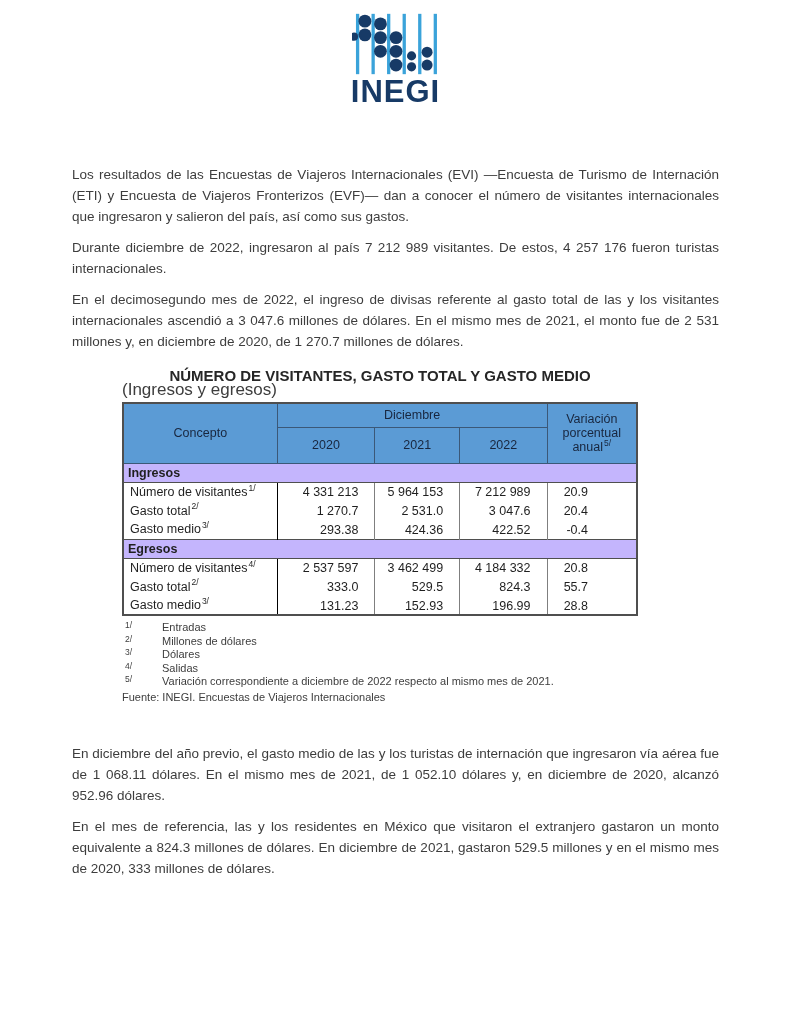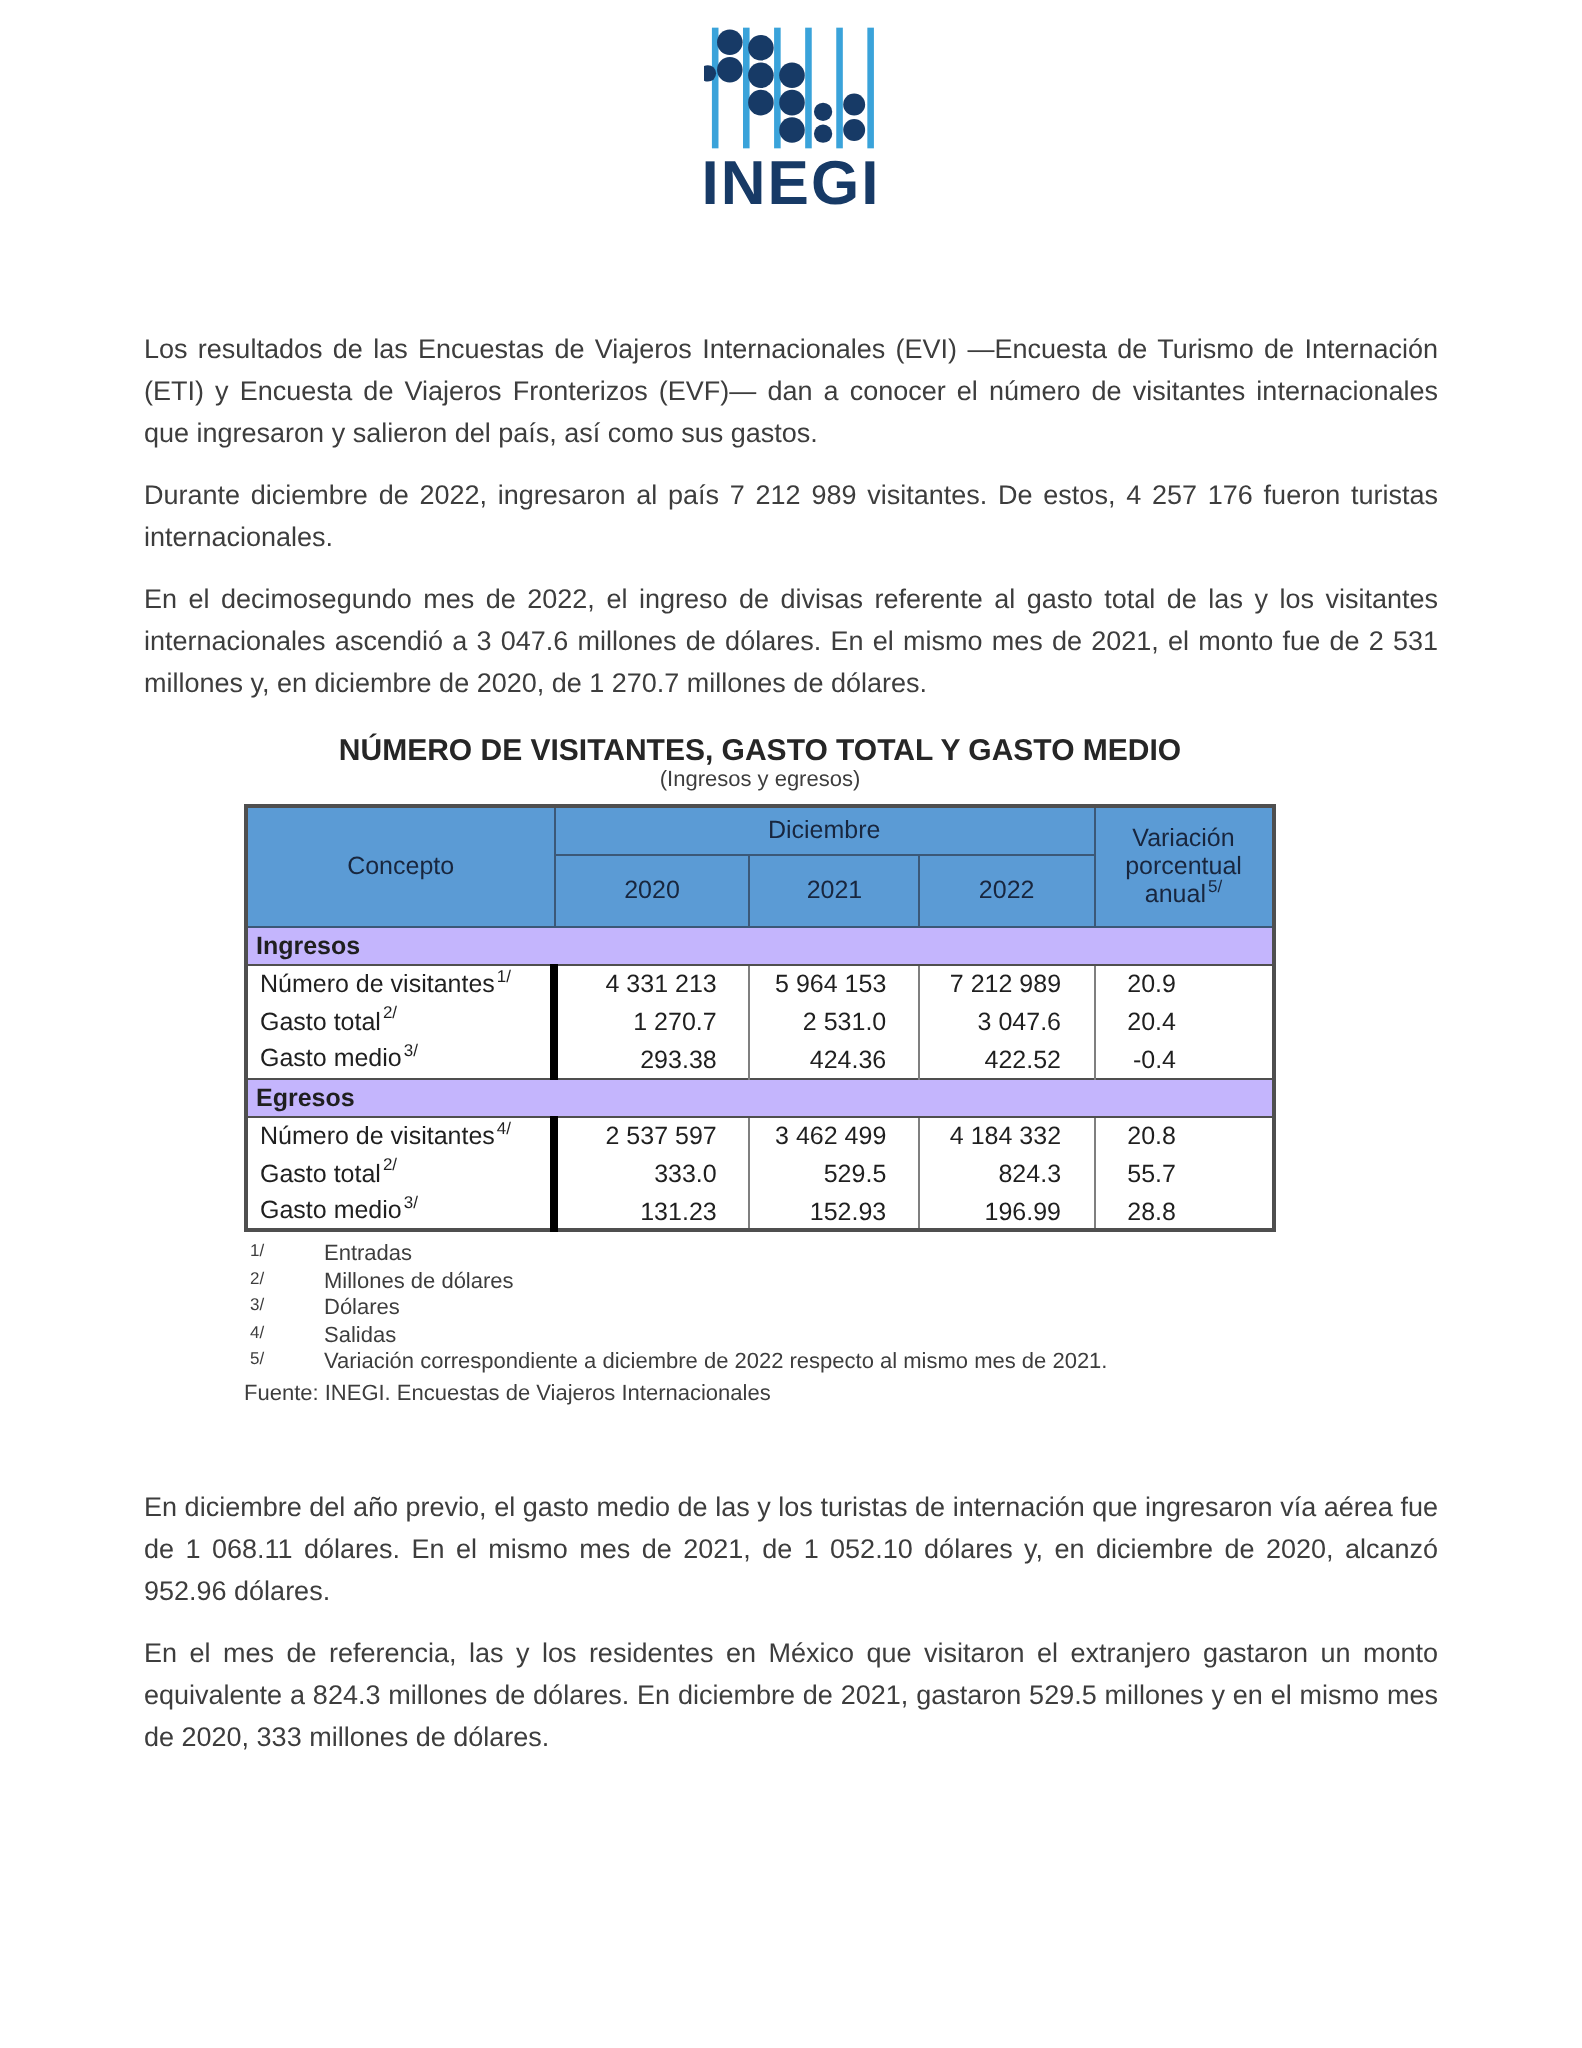--- a/index.html
+++ b/index.html
@@ -14,38 +14,38 @@
   .wordmark { font-size:31px; font-weight:bold; color:#173a66;
               letter-spacing:1px; line-height:30px; margin-top:1px; }
   
   .content { position:absolute; top:164px; left:72px; width:647px; }
   .para { font-size:13.5px; line-height:21px; text-align:justify;
           margin-bottom:10px; color:#3d3d3d; }
   
   .table-block { width:516px; margin:16px 0 0 50px; }
   .tbl-title { text-align:center; font-weight:bold; font-size:15px;
                color:#262626; line-height:15px; }
-  .tbl-subtitle { text-align:center; font-size:11px; line-height:14px;
+  .tbl-subtitle { text-align:left; font-size:17px; line-height:14px;
                   margin-bottom:5px; color:#3d3d3d; }
   table.stats { width:100%; border-collapse:collapse; table-layout:fixed;
                 font-size:12.5px; color:#1f1f1f; border:2px solid #4f4f4f; }
   table.stats thead th {
     background:#5b9bd5; color:#18263e; font-weight:normal;
     border:1px solid #3b5878; padding:2px; text-align:center; vertical-align:middle;
   }
   th.group-th { height:24px; }
   th.year-th { height:36px;margin-top:48px; }
   sup { font-size:8.5px; vertical-align:super; line-height:0; margin-left:1px; }
   tr.section-row td {
     background:#c4b5fd; font-weight:bold; color:#1f1f1f;
     border-top:1px solid #4f4f4f; border-bottom:1px solid #4f4f4f;
     padding:2px 4px; height:18px;
   }
   td.concept-cell { padding:1px 4px 1px 6px; height:19px;
-                    border-right:4px solid #000000; }
+                    border-right:1px solid #000000; }
   td.num-cell { text-align:right; padding:2px 16px 1px 2px;
                 border-left:1px solid #7f7f7f; }
   td.var-cell { padding-right:48px; }
   
   .footnotes { margin-top:5px; font-size:11px; color:#3d3d3d; }
   .fn-row { display:flex; line-height:13.5px; }
   .fn-marker { width:40px; font-size:8.5px; padding-left:3px;
                position:relative; top:-2px; }
   .fn-text { flex:1; }
   .fuente { font-size:11px; line-height:14px; margin-top:1px; }

